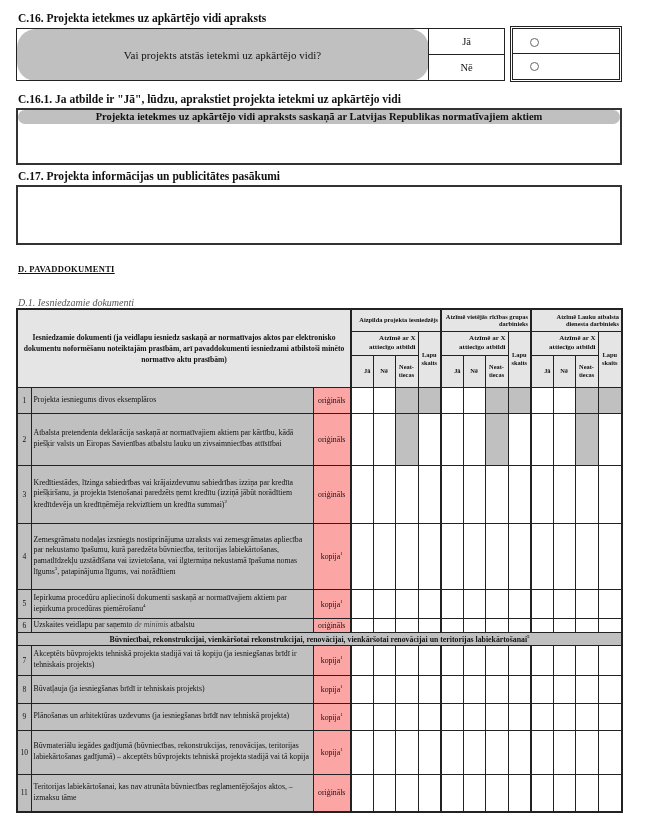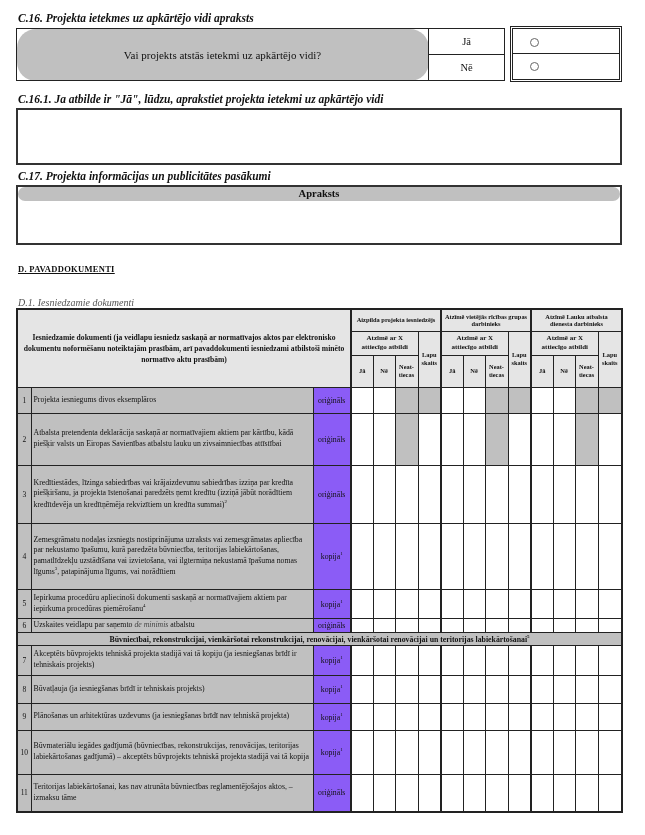--- a/index.html
+++ b/index.html
@@ -1,33 +1,33 @@
 <!DOCTYPE html>
 <html><head>
 <meta charset="utf-8">
 <style>
   html, body { margin:0; padding:0; background:#ffffff; }
   body { width:645px; height:835px; position:relative; overflow:hidden;
          font-family:"Liberation Serif", "DejaVu Serif", serif; color:#111; }
   .abs { position:absolute; }
-  .sec-title { font-style:italic; font-weight:bold; font-size:11.5px; white-space:nowrap; }
+  .sec-title { font-weight:bold; font-size:11.5px; white-space:nowrap; }
   .grey { background:#c0c0c0;border-radius:19px; }
   .box { border:2px solid #333; box-sizing:border-box; }
   table { border-collapse:collapse; }
   .tbl-top td { border:1.5px solid #222; }
   .radio { display:inline-block; width:7px; height:7px; border:1px solid #666; border-radius:50%; }
   #docs { position:absolute; left:16px; top:308px; width:606px; border:2px solid #222; table-layout:fixed; font-size:7.6px; }
   #docs td { border:1px solid #222; padding:0 2px; box-sizing:border-box; vertical-align:middle; }
   #docs .hdr td { background:#e5e5e5; text-align:center; font-weight:bold; }
   #docs td.g { background:#c0c0c0; }
   #docs td.w { background:#fff; }
   #docs td.n { text-align:center; background:#c0c0c0; font-size:7.5px; }
   #docs td.d { background:#c0c0c0; line-height:1.35; font-size:7.8px; }
-  #docs td.t { text-align:center; background:#8b5cf6; font-size:7.8px; }
-  #docs td.thick-l { border-left:2px solid #222; }
+  #docs td.t { text-align:center; background:#fca5a5; font-size:7.8px; }
+  #docs td.thick-l { border-left:2px solid #222;text-align:right; }
   #docs .section td { background:#c0c0c0; text-align:center; font-weight:bold; font-size:7.8px; }
   .small-hdr { font-size:6.4px; font-weight:normal; line-height:1.2; }
   .mid-hdr { font-size:7px; line-height:1.25; }
   sup { font-size:5px; }
 </style>
 </head>
 <body>
 
 <div class="abs sec-title" style="left:18px; top:12px;">C.16. Projekta ietekmes uz apkārtējo vidi apraksts</div>
 <table class="abs tbl-top" style="left:16px; top:28px; width:489px; height:52px;">
@@ -45,26 +45,26 @@
   <div class="abs" style="left:1px; top:1px; right:1px; height:25px; border:1.5px solid #222; border-bottom:none; box-sizing:border-box;">
     <span class="radio abs" style="left:17px; top:9px;"></span>
   </div>
   <div class="abs" style="left:1px; top:26px; right:1px; height:27px; border:1.5px solid #222; box-sizing:border-box;">
     <span class="radio abs" style="left:17px; top:8px;"></span>
   </div>
 </div>
 
 <div class="abs sec-title" style="left:18px; top:93px;">C.16.1. Ja atbilde ir "Jā", lūdzu, aprakstiet projekta ietekmi uz apkārtējo vidi</div>
 <div class="abs box" style="left:16px; top:108px; width:606px; height:57px;">
+  <div class="grey" style="height:14px; text-align:center; font-weight:bold; font-size:10.5px; line-height:14px;">Projekta ietekmes uz apkārtējo vidi apraksts saskaņā ar Latvijas Republikas normatīvajiem aktiem</div>
   <div style="height:39px;"></div>
 </div>
 
 <div class="abs sec-title" style="left:18px; top:170px;">C.17. Projekta informācijas un publicitātes pasākumi</div>
 <div class="abs box" style="left:16px; top:185px; width:606px; height:60px;">
-  <div class="grey" style="height:14px; text-align:center; font-weight:bold; font-size:10.5px; line-height:14px;">Apraksts</div>
   <div style="height:42px;"></div>
 </div>
 
 <div class="abs" style="left:18px; top:264px; font-weight:bold; font-size:8.5px; text-decoration:underline; letter-spacing:0.3px;">D. PAVADDOKUMENTI</div>
 <div class="abs" style="left:18px; top:297px; font-style:italic; font-size:10px; color:#555;">D.1. Iesniedzamie dokumenti</div>
 
 <table id="docs">
   <colgroup>
     <col style="width:14px">
       <col style="width:282px">

